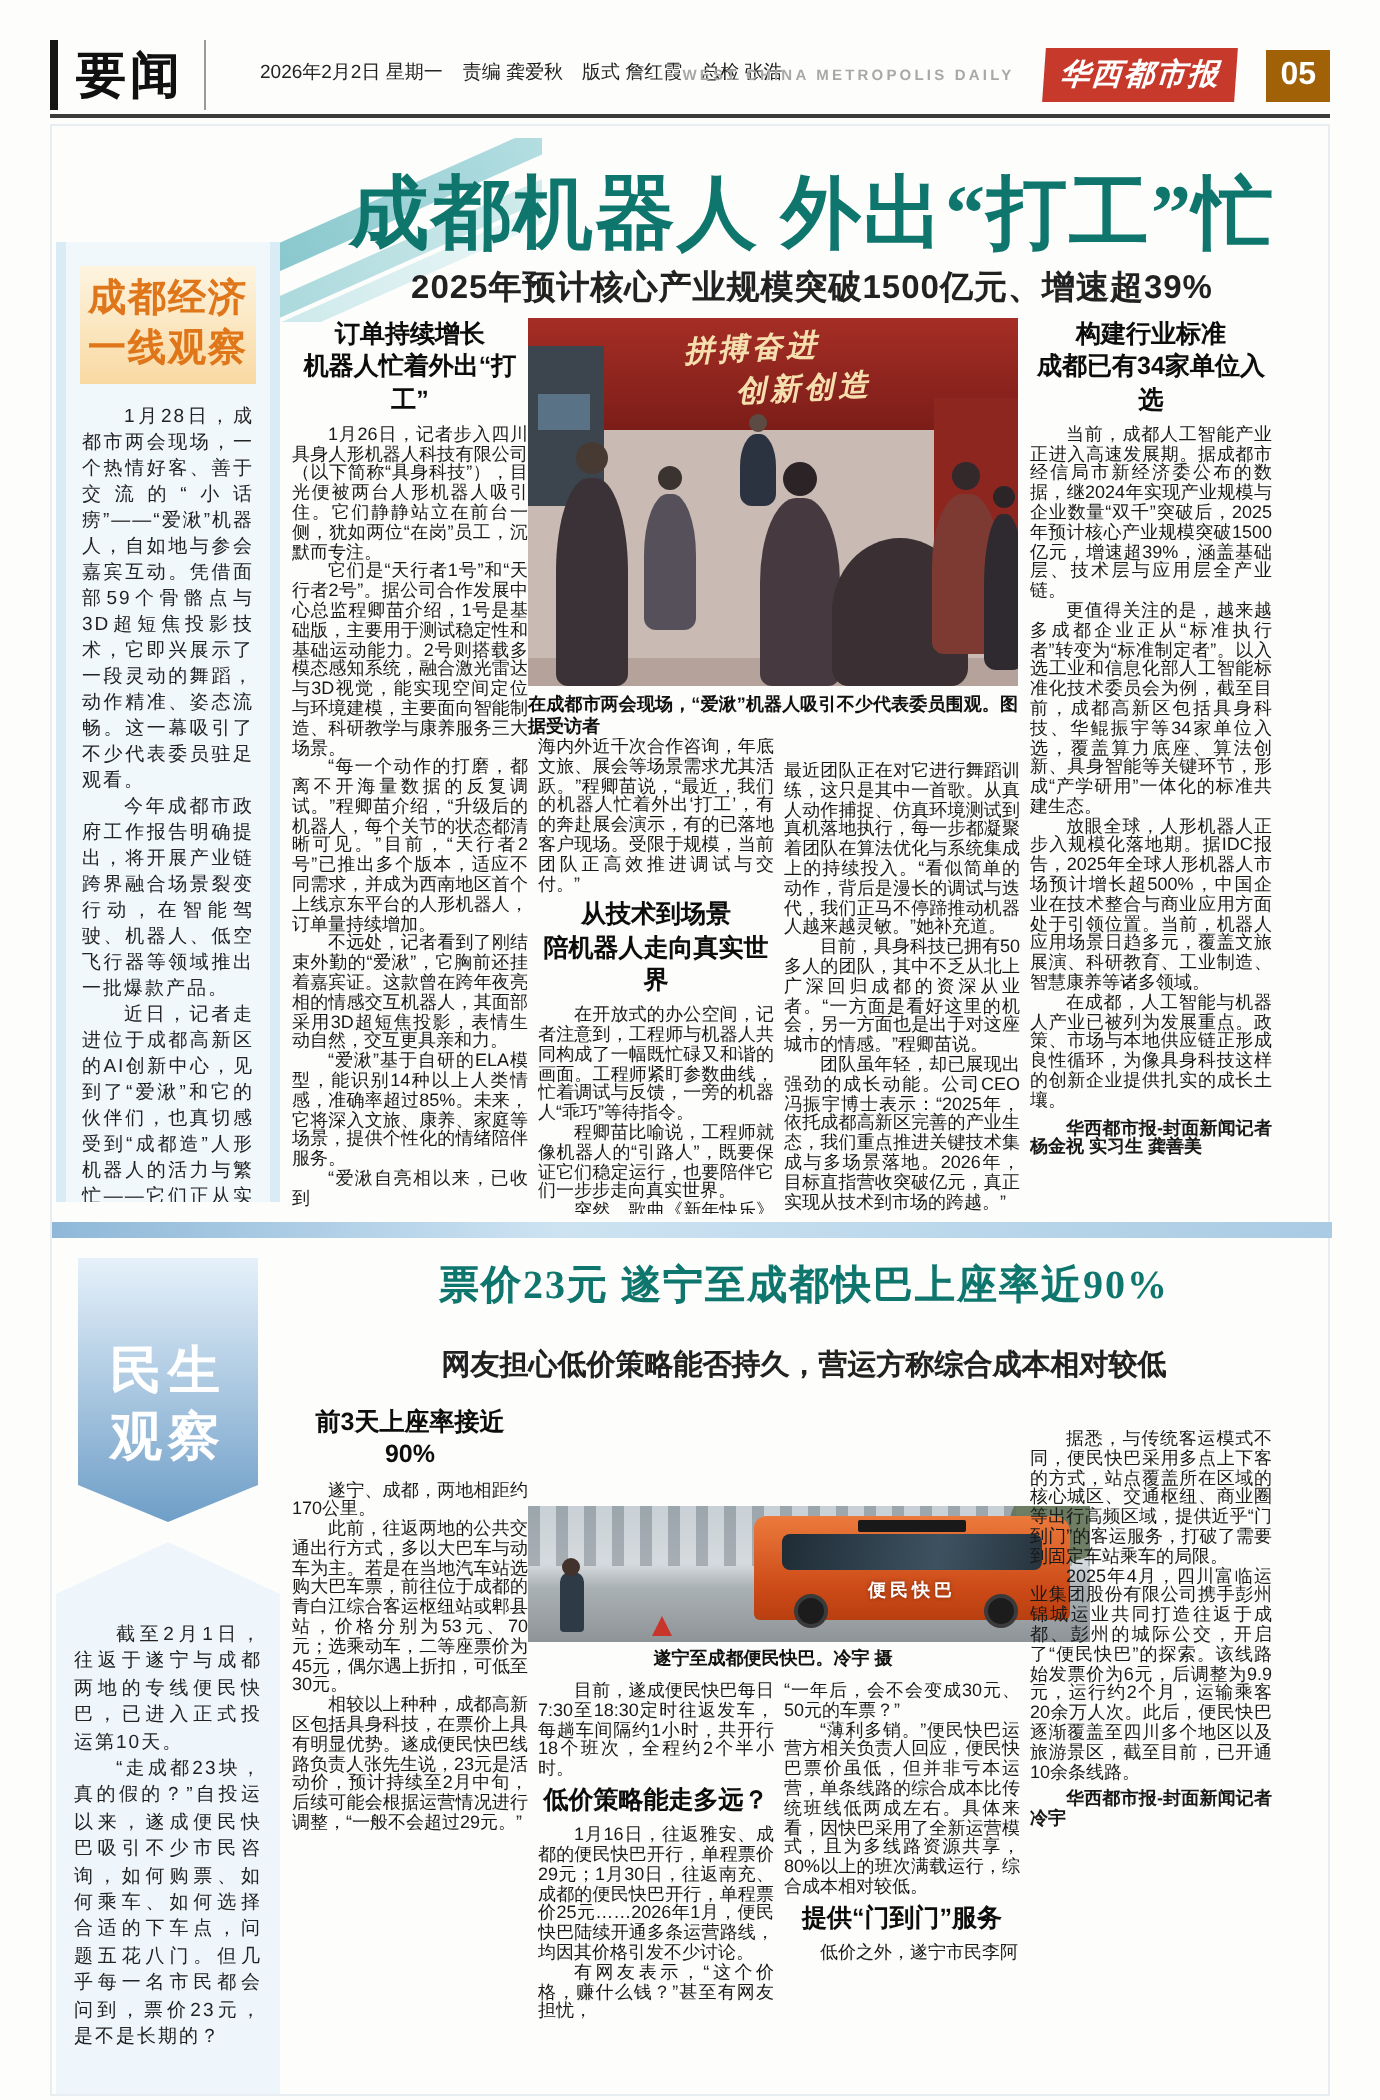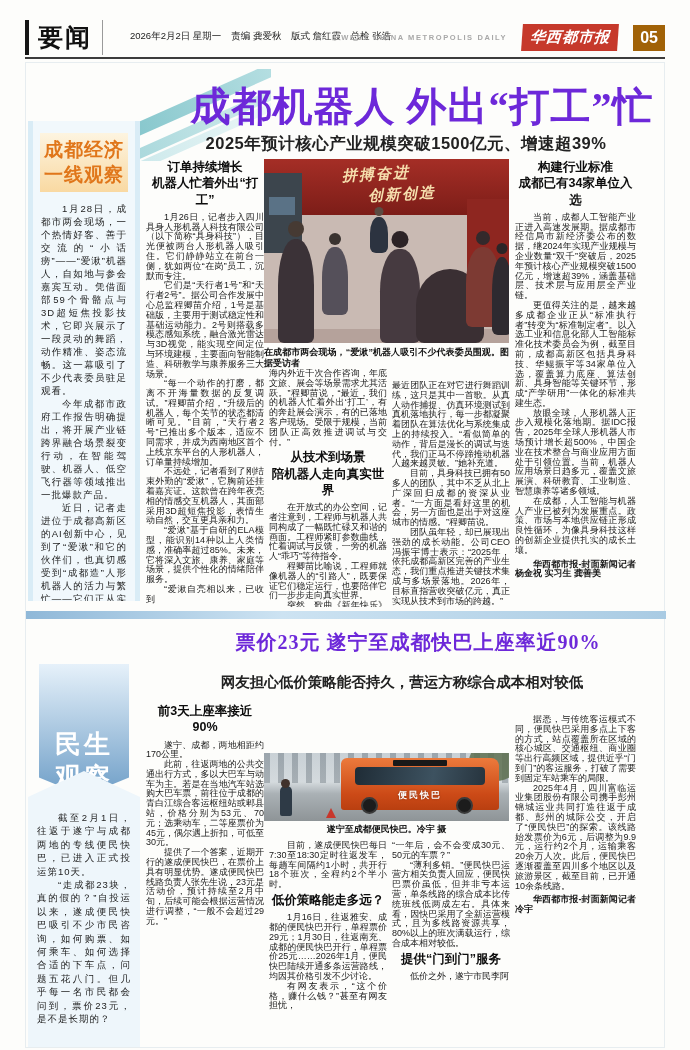--- a/index.html
+++ b/index.html
@@ -20,37 +20,37 @@
   
   #frame{position:absolute;left:25px;top:62px;width:640px;height:986px;border:1px solid #e7edf0;box-sizing:border-box;}
   .abs{position:absolute;}
   
   #deco{left:100px;top:6px;width:145px;height:92px;overflow:hidden;}
   .ribbon{position:absolute;width:190px;height:13px;transform:rotate(-24deg);border-radius:2px;}
   .r1{left:-25px;top:28px;background:linear-gradient(90deg,#7fc3c9,#b8e0e3);}
   .r2{left:-15px;top:50px;background:linear-gradient(90deg,#a5d6da,#d8efef);height:10px;}
   .r3{left:-30px;top:70px;background:linear-gradient(90deg,#c4e5e8,#eef8f8);height:8px;}
   
-  .headline{font-family:"Liberation Serif","DejaVu Serif",serif;font-weight:900;color:#6d28d9;
-            text-align:center;letter-spacing:1px;white-space:nowrap;margin-left:16px;}
+  .headline{font-family:"Liberation Serif","DejaVu Serif",serif;font-weight:900;color:#0f766e;
+            text-align:center;letter-spacing:1px;white-space:nowrap;}
   #h1-main{left:120px;top:16px;width:520px;font-size:40px;}
   #h1-sub{left:120px;top:70px;width:520px;font-size:16.5px;font-weight:600;color:#222;text-align:center;letter-spacing:.5px;}
   #h2-main{left:112px;top:566px;width:528px;font-size:20px;}
   #h2-sub{left:112px;top:610px;width:528px;font-size:14.5px;font-weight:600;color:#222;text-align:center;}
   
   #sb1{left:2px;top:58px;width:112px;height:480px;background:#f1f8fc;border-left:5px solid #d9ecf6;
        border-right:5px solid #d9ecf6;box-sizing:border-box;overflow:hidden;}
   .kicker1{width:88px;margin:12px auto 8px;padding:5px 0;text-align:center;font-size:19px;font-weight:900;
            color:#e0761a;background:linear-gradient(#fdf4e0,#f9d9a2);letter-spacing:1px;line-height:1.3;}
   .sb-text{padding:2px 8px;}
   .blk-sp{font-size:9.5px;line-height:13px;letter-spacing:1px;text-align:justify;text-indent:21px;color:#222;margin:0;}
   #divider{left:0;top:548px;width:640px;height:8px;background:linear-gradient(90deg,#8fb8d8,#cde3f2 40%,#a9cbe3);}
   #kicker2{left:13px;top:566px;width:90px;height:132px;background:linear-gradient(#e6f1fa,#6e9ec7);
            clip-path:polygon(0 0,100% 0,100% 86%,50% 100%,0 86%);color:#fff;text-align:center;
-           font-weight:900;font-size:26px;letter-spacing:3px;line-height:1.25;padding-top:64px;box-sizing:border-box;margin-top:35px;}
+           font-weight:900;font-size:26px;letter-spacing:3px;line-height:1.25;padding-top:40px;box-sizing:border-box;}
   #sb2{left:2px;top:708px;width:112px;height:276px;background:#eef6fb;
        clip-path:polygon(0 26px,50% 0,100% 26px,100% 100%,0 100%);box-sizing:border-box;
        padding:40px 9px 6px;overflow:hidden;}
   #sb2 .blk-sp{line-height:13.4px;}
   
   .col{overflow:hidden;}
   .blk-p,.blk-pc,.blk-by{font-size:9px;line-height:9.8px;text-align:justify;color:#191919;margin:0;}
   .blk-p{text-indent:18px;}
   .blk-by{font-weight:800;text-indent:18px;margin-top:4px;}
   .blk-h{font-weight:800;font-size:12.5px;line-height:1.3;text-align:center;white-space:pre-line;
@@ -71,21 +71,21 @@
   #slg1{left:78px;top:6px;} #slg2{left:104px;top:26px;}
   #ph1-wall{position:absolute;right:0;top:40px;width:42px;height:90px;background:#8e2620;}
   #ph1-booth{position:absolute;left:0;top:14px;width:38px;height:80px;background:#3c454d;}
   #ph1-screen{position:absolute;left:5px;top:24px;width:26px;height:18px;background:#5a7286;}
   #ph1-floor{position:absolute;left:0;bottom:0;width:100%;height:14px;background:#b5a29b;}
   .pers{position:absolute;}
   .hd{position:absolute;left:50%;transform:translateX(-50%);top:0;border-radius:50%;}
   .bd{position:absolute;left:0;bottom:0;width:100%;border-radius:45% 45% 6px 6px;}
   
   #ph2{left:238px;top:690px;width:245px;height:68px;overflow:hidden;
-       background:linear-gradient(180deg,#bfc9cf 0,#d6dcdf 42%,#aab1b5 60%,#8e9497 100%);}
+       background:linear-gradient(180deg,#bfc9cf 0,#d6dcdf 42%,#aab1b5 60%,#8e9497 100%);padding-left:36px;}
   #ph2-bld{position:absolute;left:0;top:0;width:100%;height:30px;
        background:repeating-linear-gradient(90deg,rgba(120,130,138,.5) 0 6px,rgba(210,216,220,.5) 6px 14px);}
   #ph2-tree{position:absolute;right:-12px;top:-12px;width:52px;height:40px;border-radius:50%;background:#5e7050;opacity:.85;}
   #bus{position:absolute;right:10px;top:5px;width:158px;height:52px;border-radius:6px 8px 3px 3px;
        background:linear-gradient(#ec7a3c,#cc4a17 70%,#b93f10);}
   #bus-ws{position:absolute;left:14px;top:9px;right:14px;height:18px;border-radius:4px;
        background:linear-gradient(100deg,#1f2c36,#3d5260 60%,#27343e);}
   #bus-led{position:absolute;left:52px;top:2px;width:54px;height:6px;background:#191919;border-radius:1px;}
   #bus-label{position:absolute;left:0;right:0;bottom:8px;text-align:center;color:#fff;font-weight:900;
        font-size:9px;letter-spacing:2px;text-shadow:0 0 2px rgba(0,0,0,.4);}
@@ -225,21 +225,21 @@
         <div class="blk-sp">“走成都23块，真的假的？”自投运以来，遂成便民快巴吸引不少市民咨询，如何购票、如何乘车、如何选择合适的下车点，问题五花八门。但几乎每一名市民都会问到，票价23元，是不是长期的？</div>
       </div>
 
     <div id="h2-main" class="abs headline">票价23元 遂宁至成都快巴上座率近90%</div>
     <div id="h2-sub" class="abs">网友担心低价策略能否持久，营运方称综合成本相对较低</div>
 
     <div id="a2c1" class="abs col">
         <div class="blk-h">前3天上座率接近90%</div>
         <div class="blk-p">遂宁、成都，两地相距约170公里。</div>
         <div class="blk-p">此前，往返两地的公共交通出行方式，多以大巴车与动车为主。若是在当地汽车站选购大巴车票，前往位于成都的青白江综合客运枢纽站或郫县站，价格分别为53元、70元；选乘动车，二等座票价为45元，偶尔遇上折扣，可低至30元。</div>
-        <div class="blk-p">提供了一个答案，近期开行的遂成便民快巴，在票价上具有明显优势。遂成便民快巴线路负责人张先生说，23元是活动价，预计持续至2月中旬，后续可能会根据运营情况进行调整，“一般不会超过29元。”</div>
+        <div class="blk-p">相较以上种种，成都高新区包括具身科技，在票价上具有明显优势。遂成便民快巴线路负责人张先生说，23元是活动价，预计持续至2月中旬，后续可能会根据运营情况进行调整，“一般不会超过29元。”</div>
       </div>
 
     <div id="ph2" class="abs">
       <div id="ph2-bld"></div>
       <div id="ph2-tree"></div>
       <div id="ped"></div>
       <div id="ped-hd"></div>
       <div id="cone"></div>
       <div id="bus">
         <div id="bus-led"></div>

